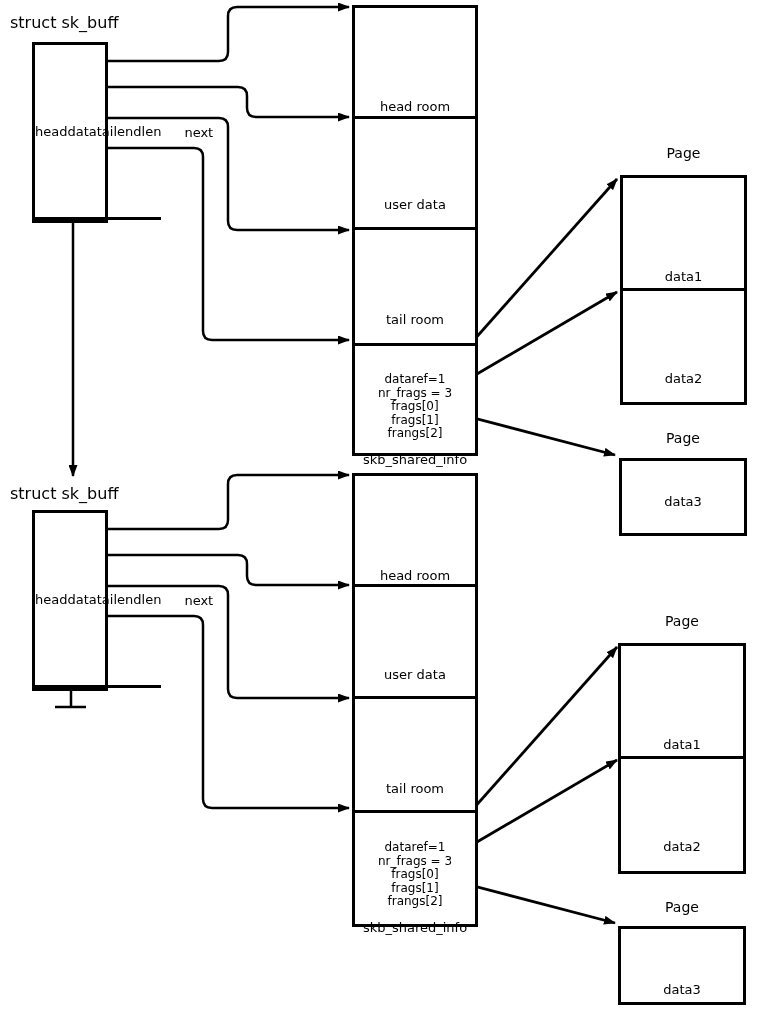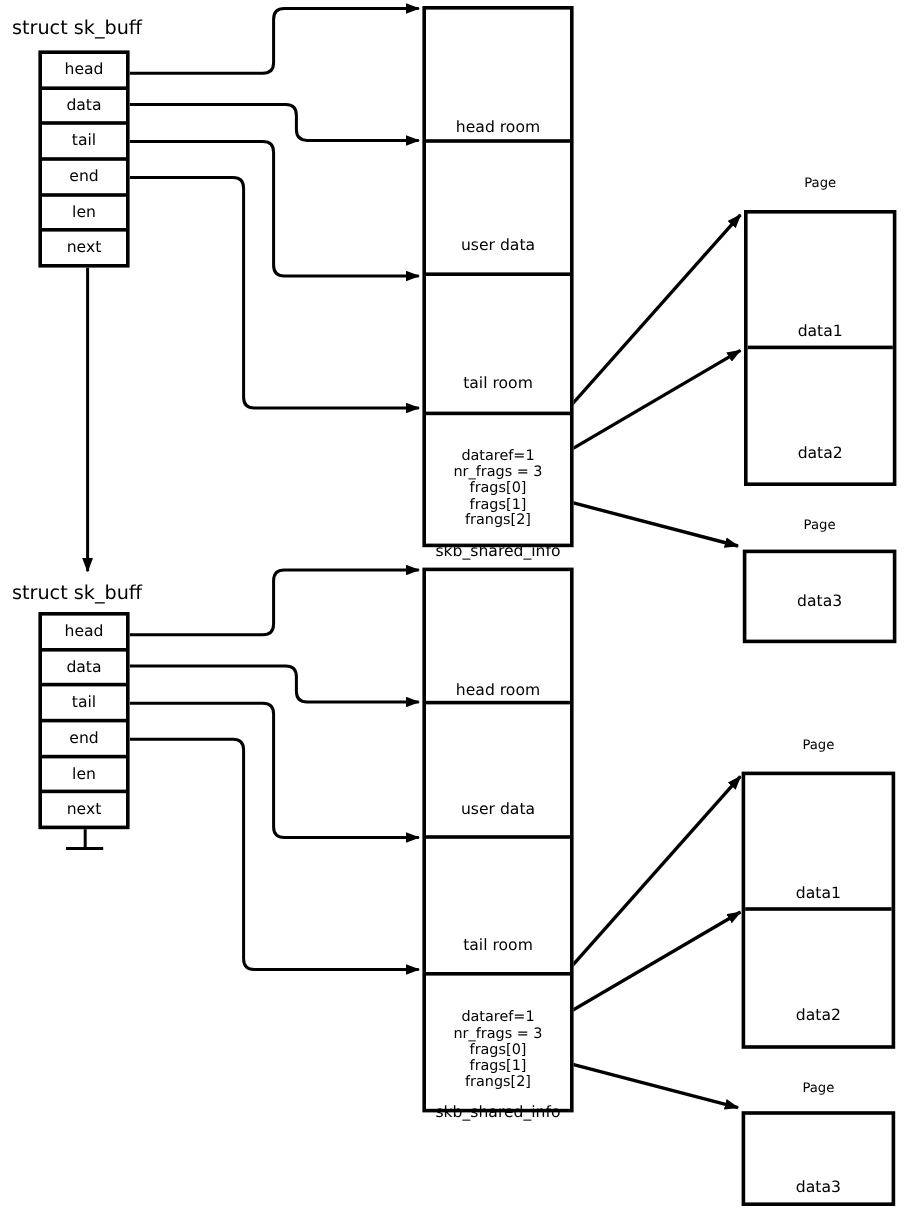--- a/index.html
+++ b/index.html
@@ -25,44 +25,45 @@
     pointer-events: none;
   }
   .free-label {
     position: absolute;
     font-size: 16px;
     line-height: 14px;
     white-space: nowrap;
   }
   .centered-label {
     position: absolute;
-    font-size: 11px;
+    font-size: 14px;
     line-height: 14px;
     text-align: center;
   }
   .struct-box {
     position: absolute;
     width: 76px;
     height: 181px;
     border: 3px solid #000000;
     box-sizing: border-box;
     display: flex;
-    flex-direction: column;
+    flex-direction: row;
     background: #ffffff;
   }
   .struct-row {
     flex: 1 1 0;
     border-bottom: 3px solid #000000;
     display: flex;
     align-items: center;
     justify-content: center;
     font-size: 13px;
   }
   .struct-row:last-child {
     border-bottom: none;
+    margin-left: 23px;
   }
   .big-box {
     position: absolute;
     border: 3px solid #000000;
     box-sizing: border-box;
     background: #ffffff;
   }
   .sep {
     position: absolute;
     left: 0;

